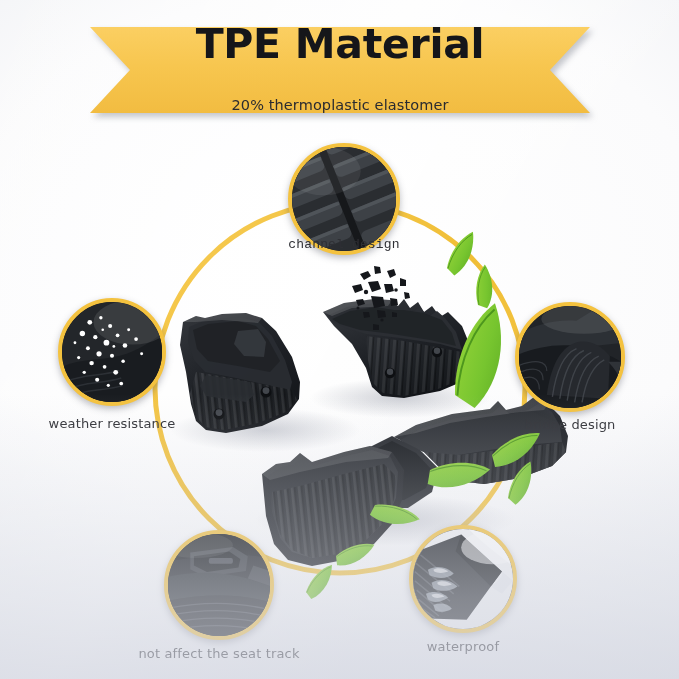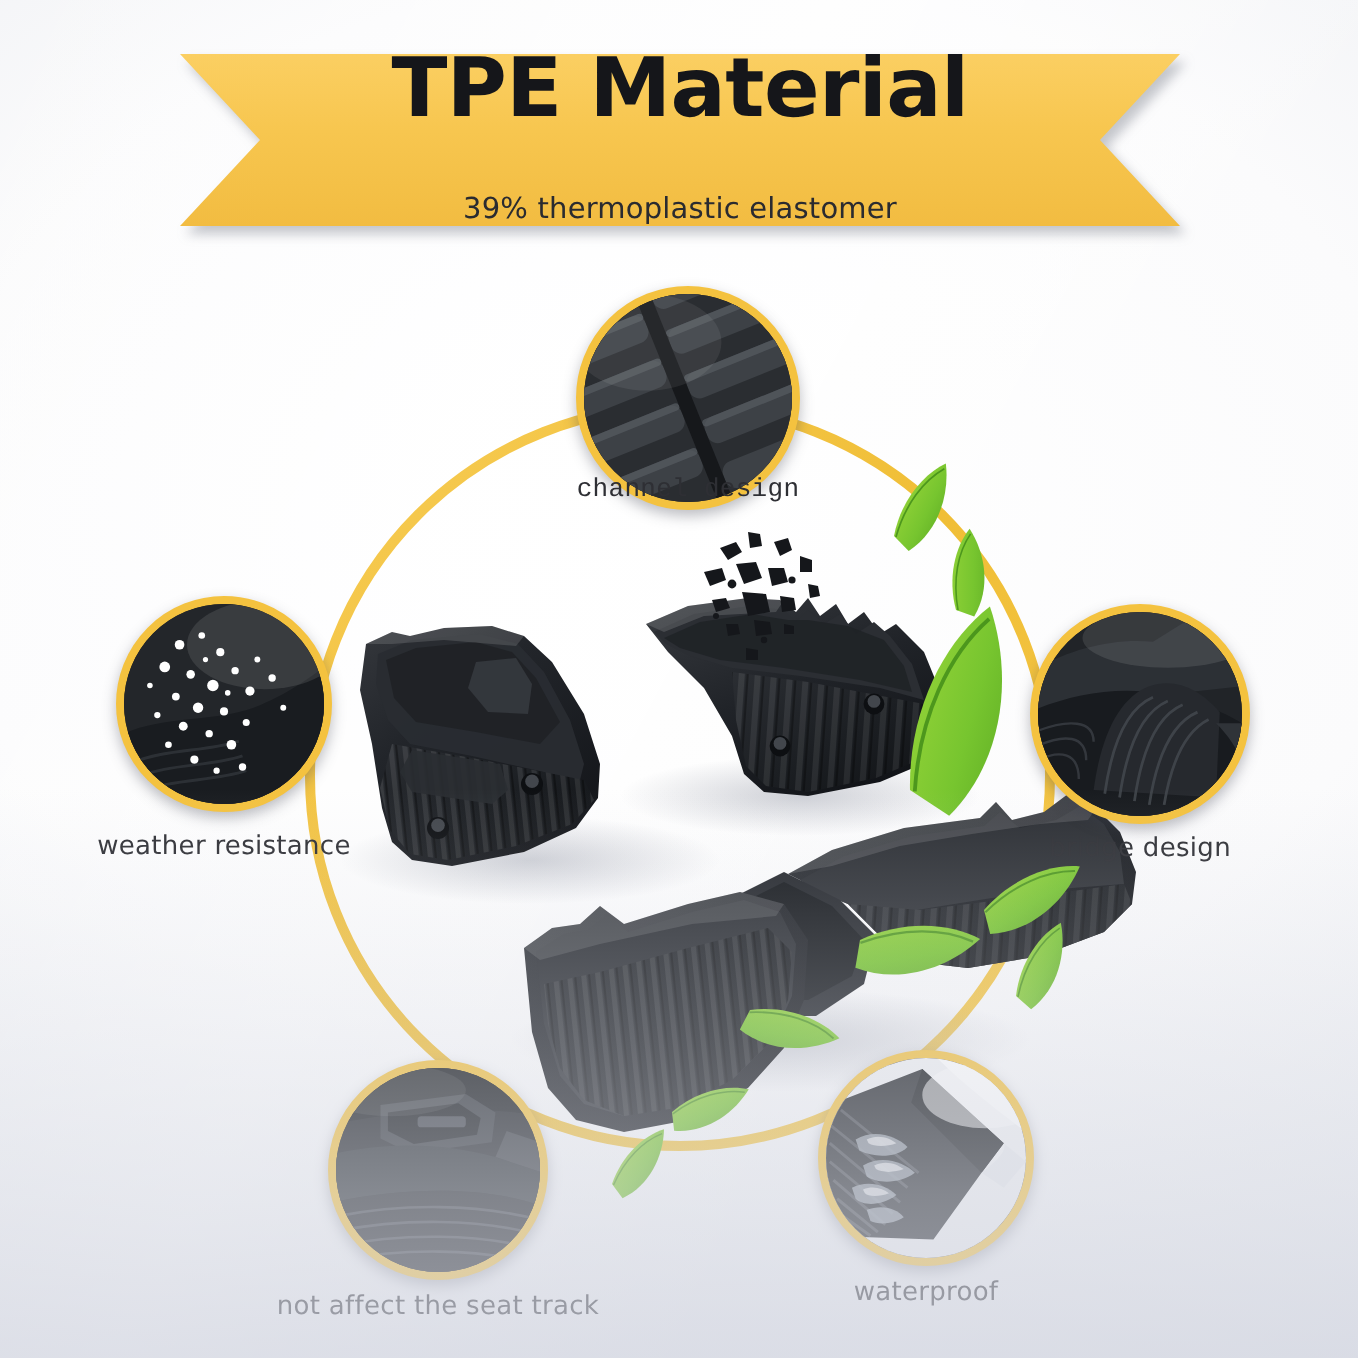--- a/index.html
+++ b/index.html
@@ -107,21 +107,21 @@
   #debris{ position:absolute; left:330px; top:262px; width:95px; height:75px; }
 </style>
 </head>
 <body>
 
 <div id="stage">
 
   <div id="banner-wrap">
     <div id="banner">
       <div id="banner-title">TPE Material</div>
-      <div id="banner-sub">39% thermoplastic elastomer</div>
+      <div id="banner-sub">20% thermoplastic elastomer</div>
     </div>
   </div>
 
   <div id="ring">
     <svg width="376" height="376" viewBox="0 0 376 376">
       <defs>
         <linearGradient id="ringGrad" x1="0" y1="0" x2="1" y2="1">
           <stop offset="0%" stop-color="#F7CC55"></stop>
           <stop offset="50%" stop-color="#F0BE36"></stop>
           <stop offset="100%" stop-color="#F6C94C"></stop>

